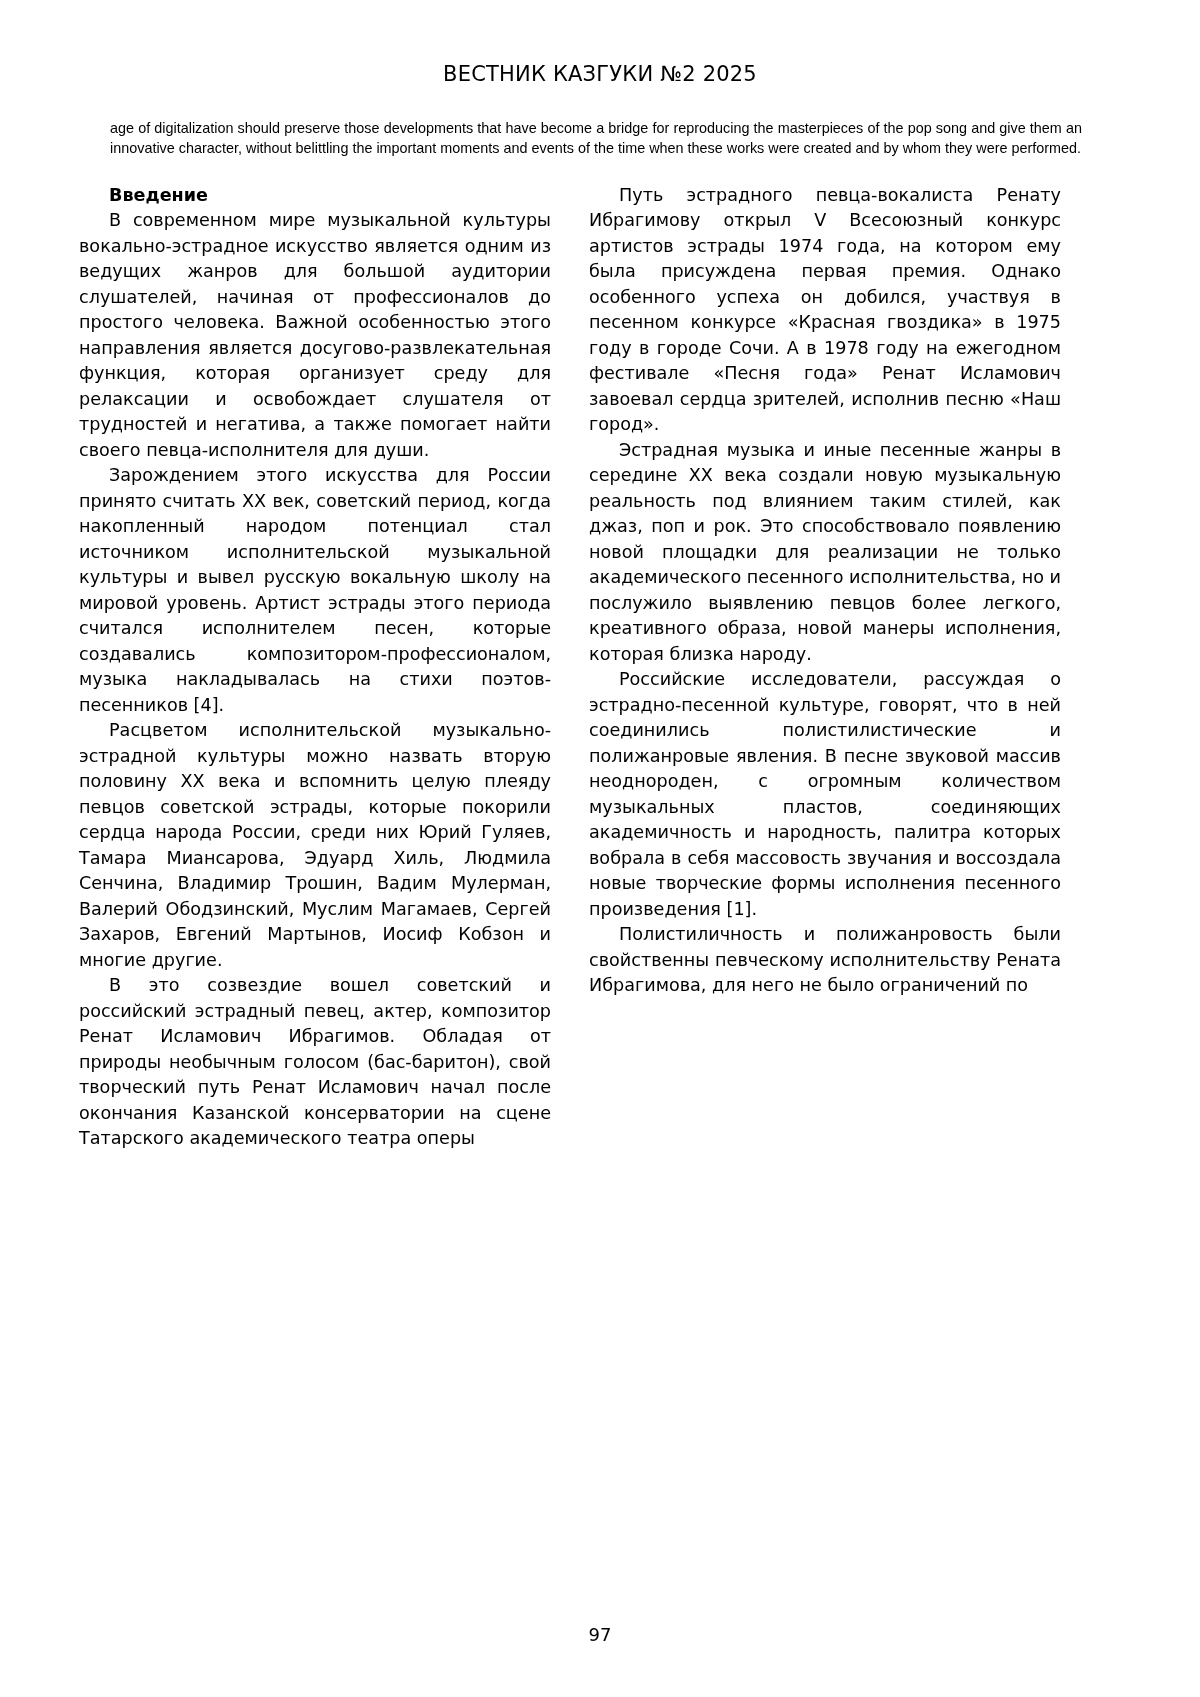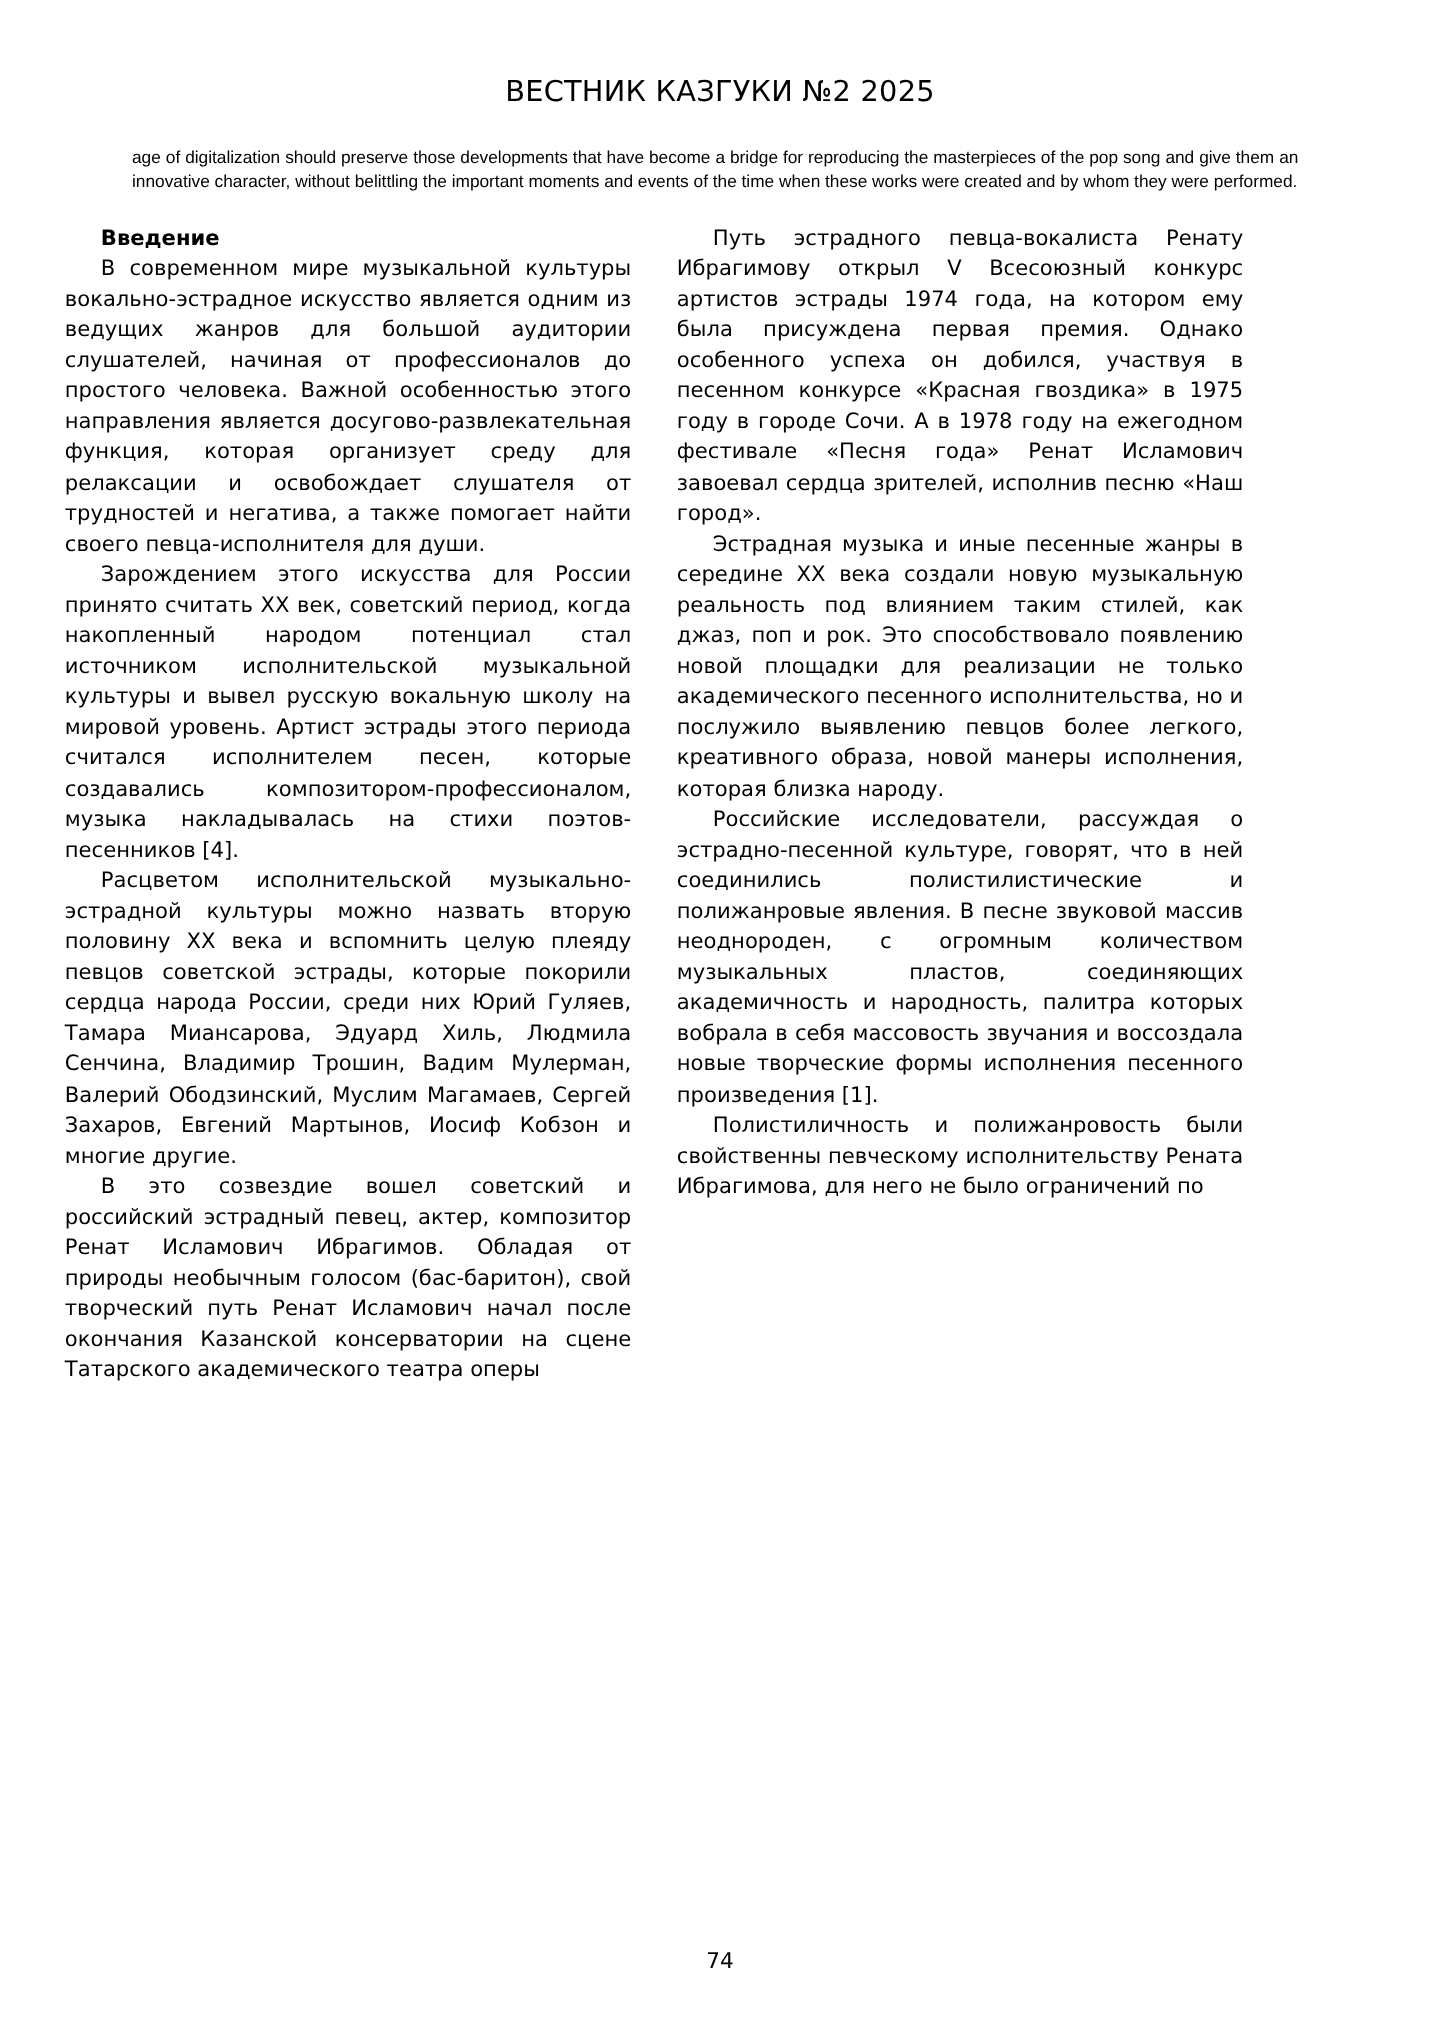--- a/index.html
+++ b/index.html
@@ -18,21 +18,21 @@
   .page {
     position: absolute;
     left: 0; top: 0;
     width: 1200px;
     height: 1697px;
     padding: 0;
     box-sizing: border-box;
   }
   .running-head {
     text-align: center;
-    font-size: 24px;
+    font-size: 21px;
     letter-spacing: 0.2px;
     margin-top: 62px;
     font-family: "DejaVu Sans", sans-serif;
   }
   .abstract-block {
     margin: 32px 118px 0 110px;
     font-size: 14.4px;
     line-height: 1.42;
     text-align: justify;
     font-family: Liberation Sans, sans-serif;
@@ -43,21 +43,21 @@
   .indent {
     text-indent: 26px;
   }
   .bold {
     font-weight: bold;
   }
   .ital {
     font-style: italic;
   }
   .columns {
-    margin: 24px 110px 0 54px;
+    margin: 24px 110px 0 79px;
     display: flex;
     gap: 38px;
   }
   .col {
     width: 472px;
     font-size: 17.6px;
     line-height: 1.45;
     text-align: justify;
     text-justify: inter-word;
   }
@@ -105,15 +105,15 @@
 
     <div class="col">
       <p>Путь эстрадного певца-вокалиста Ренату Ибрагимову открыл V Всесоюзный конкурс артистов эстрады 1974 года, на котором ему была присуждена первая премия. Однако особенного успеха он добился, участвуя в песенном конкурсе «Красная гвоздика» в 1975 году в городе Сочи. А в 1978 году на ежегодном фестивале «Песня года» Ренат Исламович завоевал сердца зрителей, исполнив песню «Наш город».</p>
       <p>Эстрадная музыка и иные песенные жанры в середине XX века создали новую музыкальную реальность под влиянием таким стилей, как джаз, поп и рок. Это способствовало появлению новой площадки для реализации не только академического песенного исполнительства, но и послужило выявлению певцов более легкого, креативного образа, новой манеры исполнения, которая близка народу.</p>
       <p>Российские исследователи, рассуждая о эстрадно-песенной культуре, говорят, что в ней соединились полистилистические и полижанровые явления. В песне звуковой массив неоднороден, с огромным количеством музыкальных пластов, соединяющих академичность и народность, палитра которых вобрала в себя массовость звучания и воссоздала новые творческие формы исполнения песенного произведения [1].</p>
       <p>Полистиличность и полижанровость были свойственны певческому исполнительству Рената Ибрагимова, для него не было ограничений по</p>
     </div>
 
   </div>
 
-  <div class="page-number">74</div>
+  <div class="page-number">97</div>
 
 </div>
 
 </body></html>

